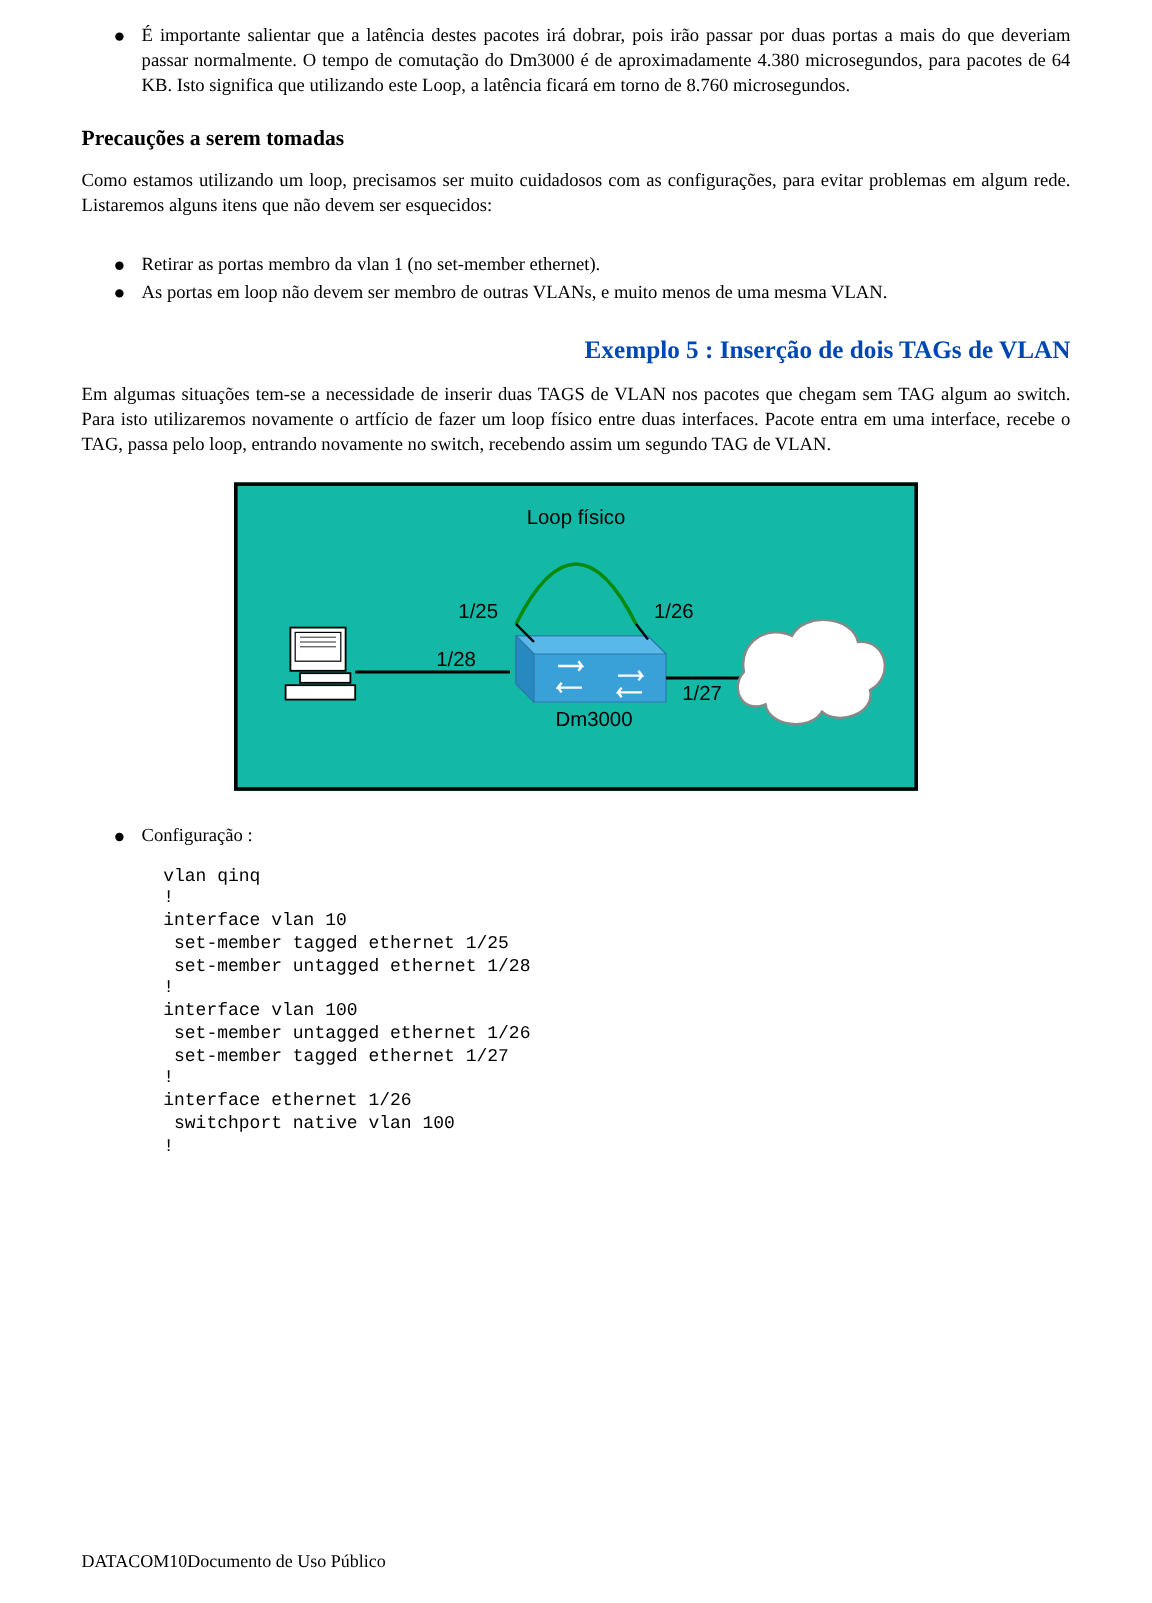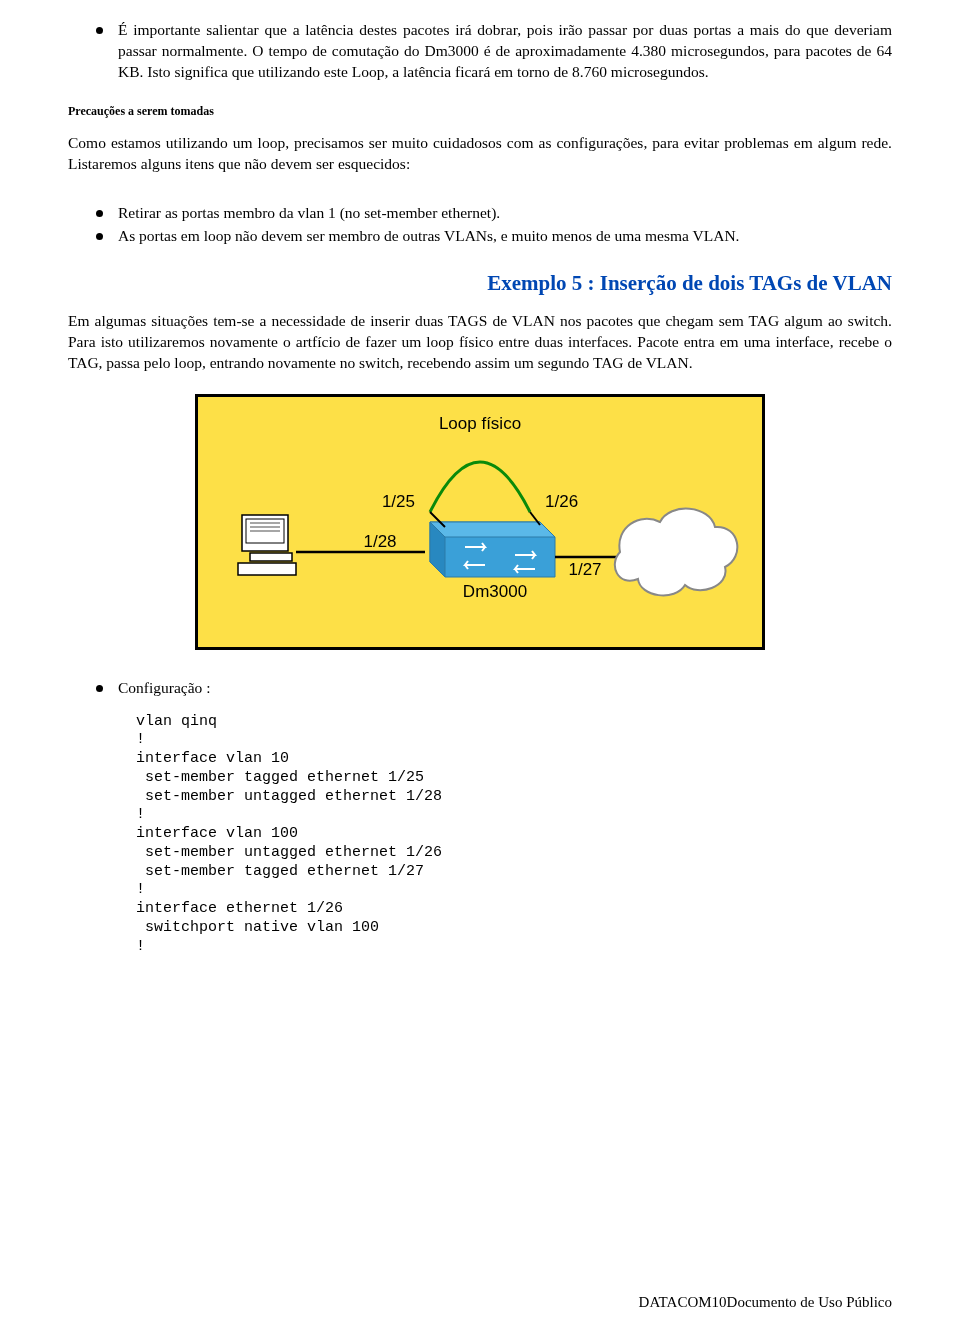--- a/index.html
+++ b/index.html
@@ -32,21 +32,21 @@
       content: "";
       position: absolute;
       left: 0;
       top: 7px;
       width: 7px;
       height: 7px;
       background: #000;
       border-radius: 50%;
     }
     .section-title {
-      font-size: 12px;
+      font-size: 18px;
       font-weight: bold;
       margin-top: 20px;
       margin-bottom: 14px;
     }
     .body-text {
       text-align: justify;
       margin-bottom: 6px;
     }
     .example-title {
       font-size: 21px;
@@ -56,38 +56,38 @@
       margin-bottom: 14px;
       text-align: right;
     }
     .diagram-wrap {
       text-align: center;
       margin: 20px 0 28px 0;
     }
     .diagram {
       display: inline-block;
       border: 3px solid #000;
-      background: #fde047;
+      background: #14b8a6;
       padding: 10px 20px 14px 20px;
       width: 570px;
     }
     .code-block {
       font-family: "Courier New", Courier, monospace;
       font-size: 15px;
       white-space: pre;
       margin-left: 68px;
       line-height: 1.25;
     }
     .footer {
       position: absolute;
       bottom: 24px;
       left: 68px;
       right: 68px;
       display: flex;
-      justify-content: flex-end;
+      justify-content: flex-start;
       font-size: 15px;
     }
   </style>
 </head>
 <body>
 
 <ul class="bullet-list">
   <li>É importante salientar que a latência destes pacotes irá dobrar, pois irão passar por duas portas a mais do que deveriam passar normalmente. O tempo de comutação do Dm3000 é de aproximadamente 4.380 microsegundos, para pacotes de 64 KB. Isto significa que utilizando este Loop, a latência ficará em torno de 8.760 microsegundos.</li>
 </ul>
 

